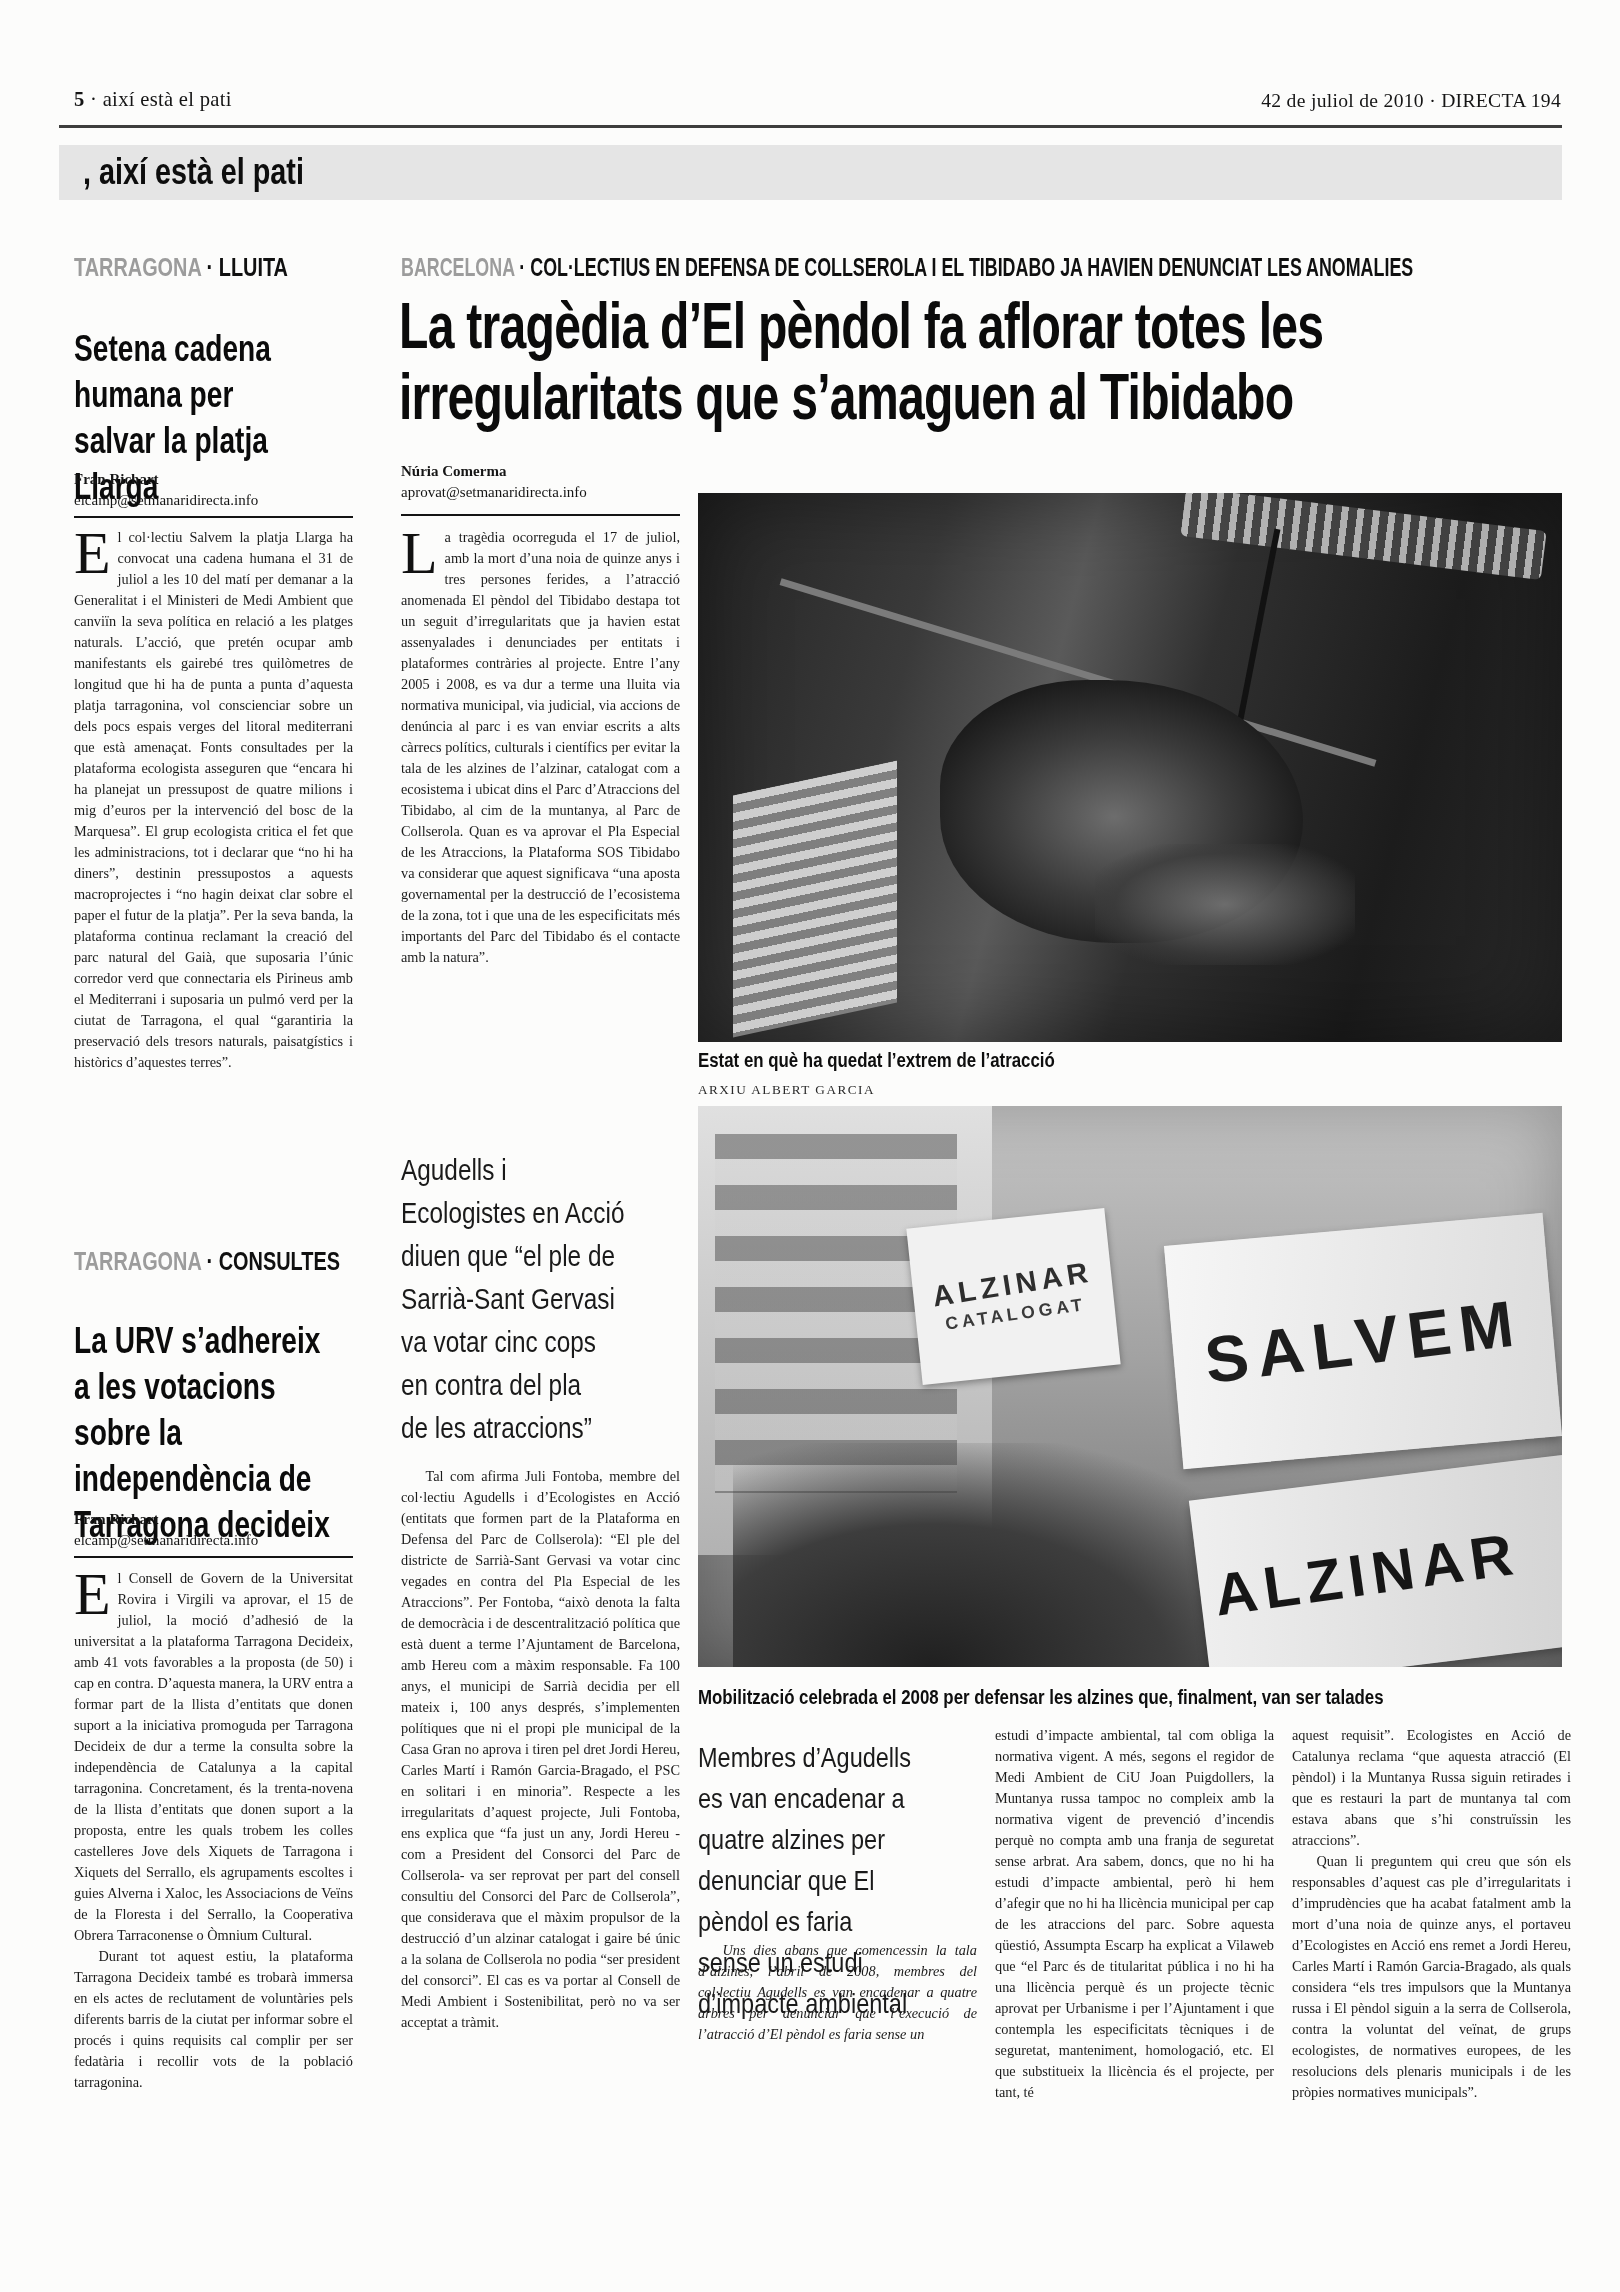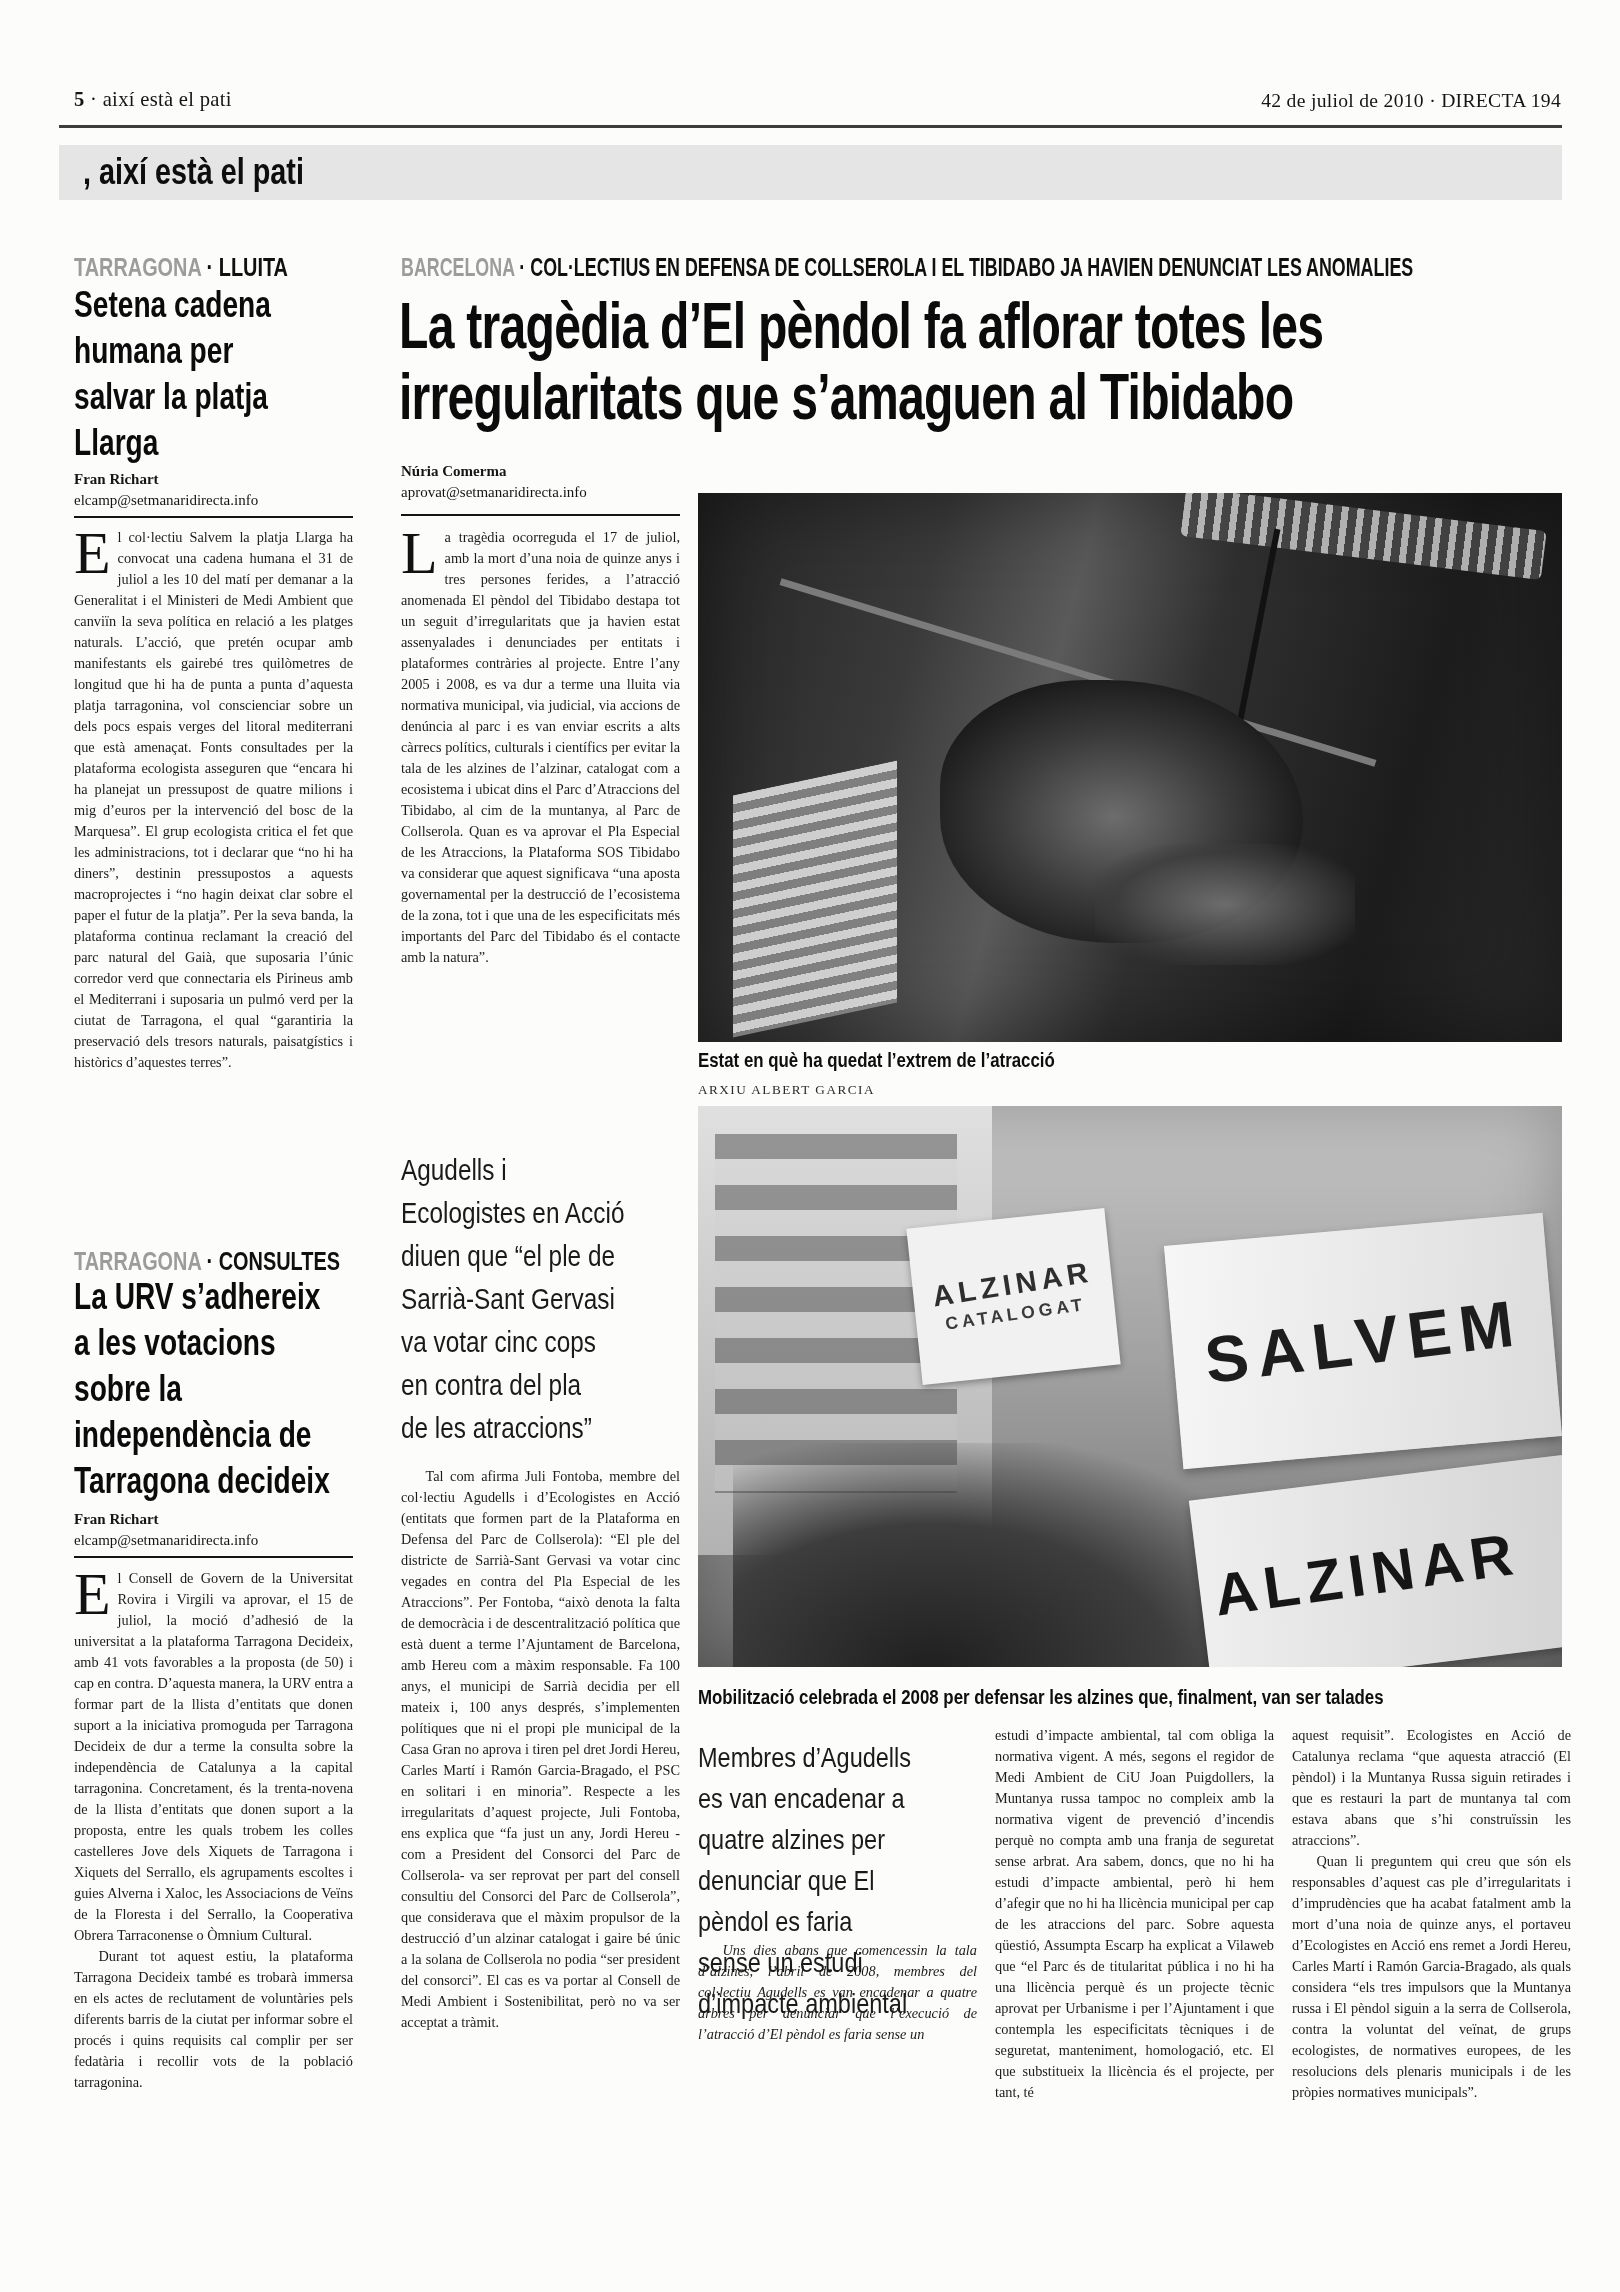--- a/index.html
+++ b/index.html
@@ -23,21 +23,21 @@
   
   .kicker{font-family:"Liberation Sans",sans-serif;font-weight:bold;white-space:nowrap;
     transform-origin:0 0;}
   .kicker .loc{color:#9c9c9c;}
   .kicker .topic{color:#101010;}
   .kicker-left{font-size:25.5px;transform:scaleX(.78);}
   .kicker-main{font-size:25.5px;transform:scaleX(.7);}
 
   .hl{font-family:"Liberation Sans",sans-serif;font-weight:bold;color:#0b0b0b;}
   .hl > div{white-space:nowrap;transform:scaleX(.76);transform-origin:0 0;}
-  .hl-left{font-size:37px;}
+  .hl-left{font-size:37px;margin-top:44px;}
   .hl-left > div{line-height:46px;}
   .hl-main{font-size:65px;}
   .hl-main > div{line-height:71px;letter-spacing:-1px;transform:scaleX(.74);}
 
   .byline{font-size:15px;line-height:20.6px;}
   .byline .name{font-weight:bold;}
   .byline-rule{height:2px;background:#141414;width:279px;}
 
   
   .body{font-size:14.3px;line-height:21px;text-align:justify;width:279px;color:#1b1b1b;}

